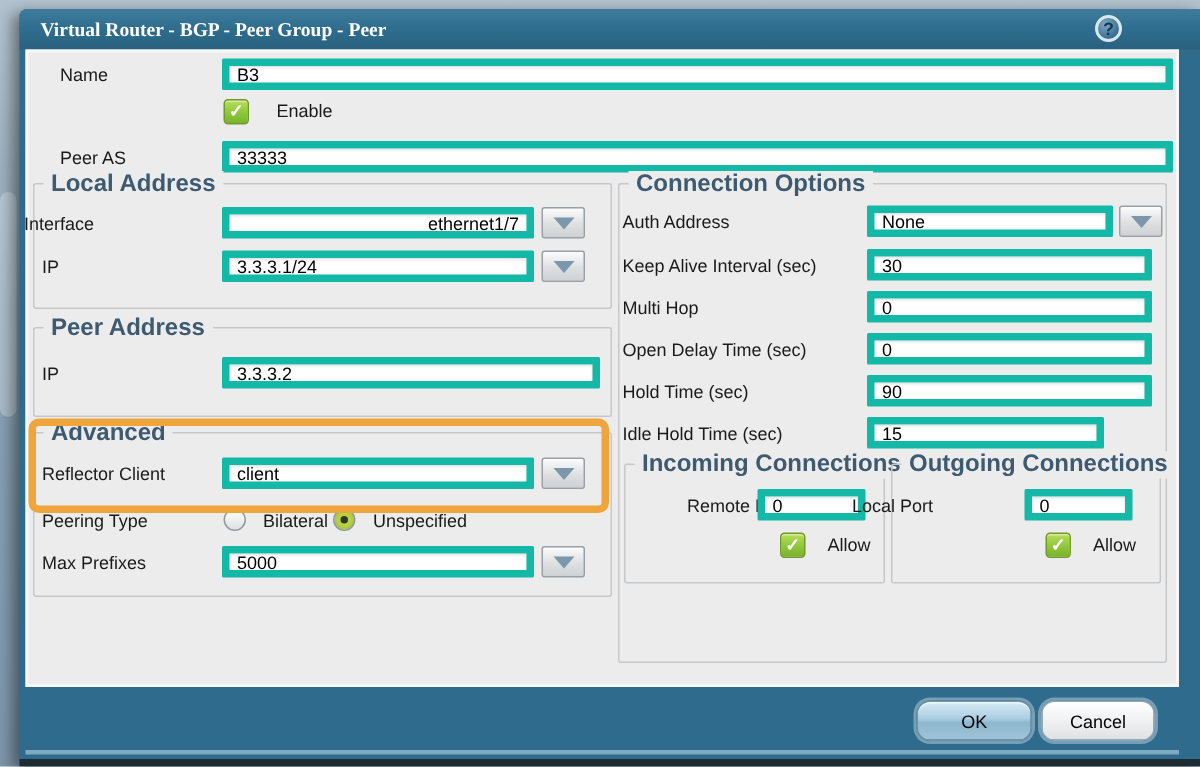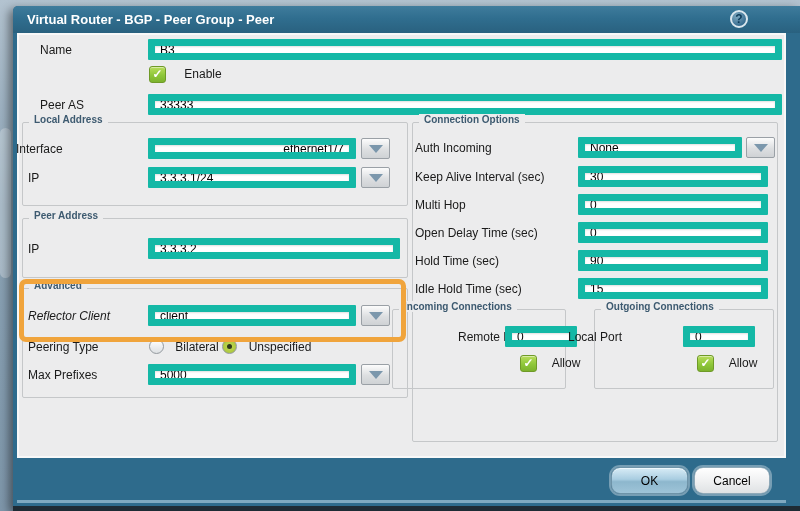--- a/index.html
+++ b/index.html
@@ -15,57 +15,58 @@
     position:absolute; left:13px; top:6px; width:787px; height:505px;
     background:#2e6b8c; border-radius:5px 0 0 5px;
     box-shadow:-4px 3px 10px rgba(0,0,0,0.45);
   }
   .titlebar {
     position:absolute; left:13px; top:6px; width:787px; height:27px;
     background:linear-gradient(180deg,#3f7c9c 0%, #306e8f 45%, #29617f 100%);
     border-radius:5px 0 0 0;
     color:#ffffff; font-weight:bold; font-size:13px; line-height:27px;
     padding-left:14px;
+    font-family:Liberation Serif, serif;
   }
   .help-btn {
     position:absolute; left:730px; top:10px; width:18px; height:18px;
     border-radius:50%;
     background:radial-gradient(circle at 35% 30%, #7fa9c0, #3a6f92 70%);
     border:2px solid #dbe7ee;
     color:#0d3a58; font-weight:bold; font-size:12px; line-height:14px;
     text-align:center; cursor:pointer;
   }
   .content {
     position:absolute; left:17px; top:33px; width:769px; height:425px;
     background:#ececed; border:2px solid #f8f8f8;
   }
   .lbl {
     position:absolute; font-size:12px; color:#1a1a1a;
     text-align:left; height:21px; line-height:21px; white-space:nowrap;
   }
   .lbl.left { text-align:center; }
   .inp {
     position:absolute; height:21px; background:#ffffff;
-    border:7px solid #14b8a6; border-radius:1px;
+    border:5px solid #14b8a6; border-radius:1px;
     font-family:"Liberation Sans",sans-serif; font-size:12px; color:#000;
     padding:0 5px; box-shadow: inset 0 1px 2px rgba(0,0,0,0.13);
   }
   .ddbtn {
     position:absolute; width:29px; height:21px;
     background:linear-gradient(180deg,#fcfcfc,#dddfe1 55%,#cfd2d5);
     border:1px solid #9aa0a6; border-radius:2px; cursor:pointer;
     display:flex; align-items:center; justify-content:center;
   }
   .ddbtn .tri { width:0; height:0;
     border-left:7px solid transparent; border-right:7px solid transparent;
     border-top:8px solid #7b97ac; }
   .fs { position:absolute; border:1px solid #c5c7c9; border-radius:2px; }
   .fs > .legend {
     position:absolute; top:-9px; left:6px; background:#ececed;
-    padding:0 5px; font-size:10px; font-weight:bold; color:#3d5a70;
+    padding:0 5px; font-size:16px; font-weight:bold; color:#3d5a70;
     white-space:nowrap;
   }
   .chk {
     position:absolute; width:17px; height:17px; border-radius:3px;
     background:linear-gradient(180deg,#b9dd5b,#8ec73a 55%,#7cb22d);
     border:1px solid #6f9a28; cursor:pointer;
     box-shadow: inset 0 1px 0 rgba(255,255,255,0.45);
     color:#fff; font-size:12px; font-weight:bold; line-height:15px; text-align:center;
   }
   .chk::after { content:"\2713"; }
@@ -142,21 +143,21 @@
 
 <div class="fs" style="left:22px;top:218px;width:386px;height:60px;">
   <span class="legend">Peer Address</span>
 </div>
 <span class="lbl" style="left:28px;top:239px;width:115px;">IP</span>
 <input class="inp" style="left: 148px; top: 238px; width: 252px;" value="3.3.3.2">
 
 <div class="fs" style="left:22px;top:288px;width:386px;height:110px;">
   <span class="legend">Advanced</span>
 </div>
-<span class="lbl" style="left:28px;top:306px;width:115px;font-style:italic;">Reflector Client</span>
+<span class="lbl" style="left:28px;top:306px;width:115px;">Reflector Client</span>
 <input class="inp" style="left: 148px; top: 305px; width: 208px;" value="client">
 <div class="ddbtn" style="left:361px;top:305px;">
     <span class="tri"></span>
   </div>
 
 <span class="lbl" style="left:28px;top:337px;width:115px;">Peering Type</span>
 <span class="radio" style="left:149px;top:339px;"></span>
 <span class="lbl left" style="left:171px;top:337px;width:52px;">Bilateral</span>
 <span class="radio sel" style="left:222px;top:339px;"></span>
 <span class="lbl left" style="left:244px;top:337px;width:72px;">Unspecified</span>
@@ -165,42 +166,42 @@
 <input class="inp" style="left: 148px; top: 364px; width: 208px;" value="5000">
 <div class="ddbtn" style="left:361px;top:364px;">
     <span class="tri"></span>
   </div>
 
 <div class="highlight"></div>
 
 <div class="fs" style="left:412px;top:122px;width:366px;height:320px;text-decoration:underline;">
   <span class="legend">Connection Options</span>
 </div>
-<span class="lbl" style="left:415px;top:138px;width:158px;">Auth Incoming</span>
+<span class="lbl" style="left:415px;top:138px;width:158px;">Auth Address</span>
 <input class="inp" style="left: 578px; top: 137px; width: 164px;" value="None">
 <div class="ddbtn" style="left:746px;top:137px;">
     <span class="tri"></span>
   </div>
 
 <span class="lbl" style="left:415px;top:167px;width:158px;">Keep Alive Interval (sec)</span>
 <input class="inp" style="left: 578px; top: 166px; width: 190px;" value="30">
 
 <span class="lbl" style="left:415px;top:195px;width:158px;">Multi Hop</span>
 <input class="inp" style="left: 578px; top: 194px; width: 190px;" value="0">
 
 <span class="lbl" style="left:415px;top:223px;width:158px;">Open Delay Time (sec)</span>
 <input class="inp" style="left: 578px; top: 222px; width: 190px;" value="0">
 
 <span class="lbl" style="left:415px;top:251px;width:158px;">Hold Time (sec)</span>
 <input class="inp" style="left: 578px; top: 250px; width: 190px;" value="90">
 
 <span class="lbl" style="left:415px;top:279px;width:158px;">Idle Hold Time (sec)</span>
-<input class="inp" style="left: 578px; top: 278px; width: 190px;" value="15">
-
-<div class="fs" style="left:392px;top:309px;width:174px;height:80px;">
+<input class="inp" style="left: 578px; top: 278px; width: 158px;" value="15">
+
+<div class="fs" style="left:416px;top:309px;width:174px;height:80px;">
   <span class="legend">Incoming Connections</span>
 </div>
 <span class="lbl" style="left:418px;top:327px;width:80px;padding-left:40px;">Remote Port</span>
 <input class="inp" style="left: 505px; top: 326px; width: 72px;" value="0">
 <span class="chk" style="left:520px;top:355px;"></span>
 <span class="lbl left" style="left:544px;top:353px;width:44px;">Allow</span>
 
 <div class="fs" style="left:594px;top:309px;width:180px;height:80px;">
   <span class="legend">Outgoing Connections</span>
 </div>

